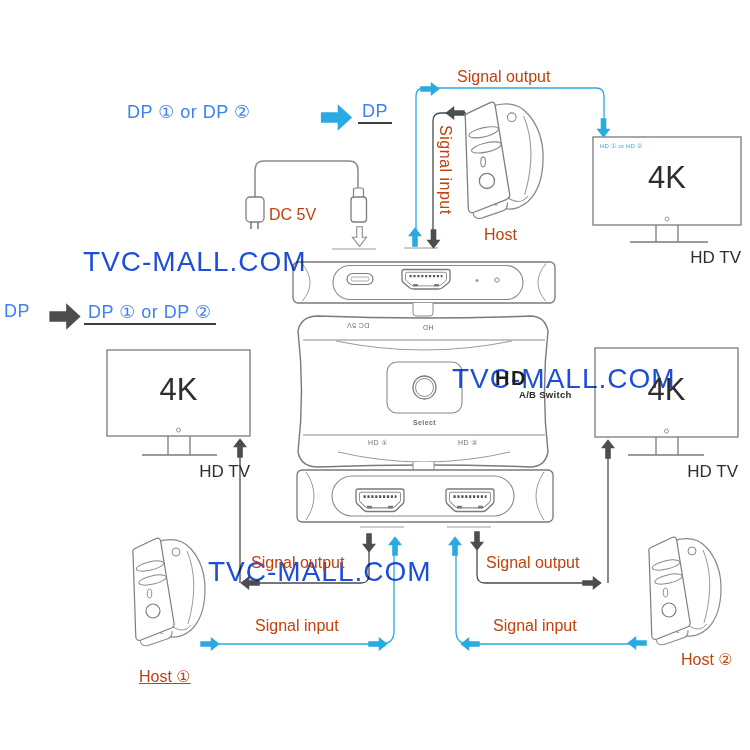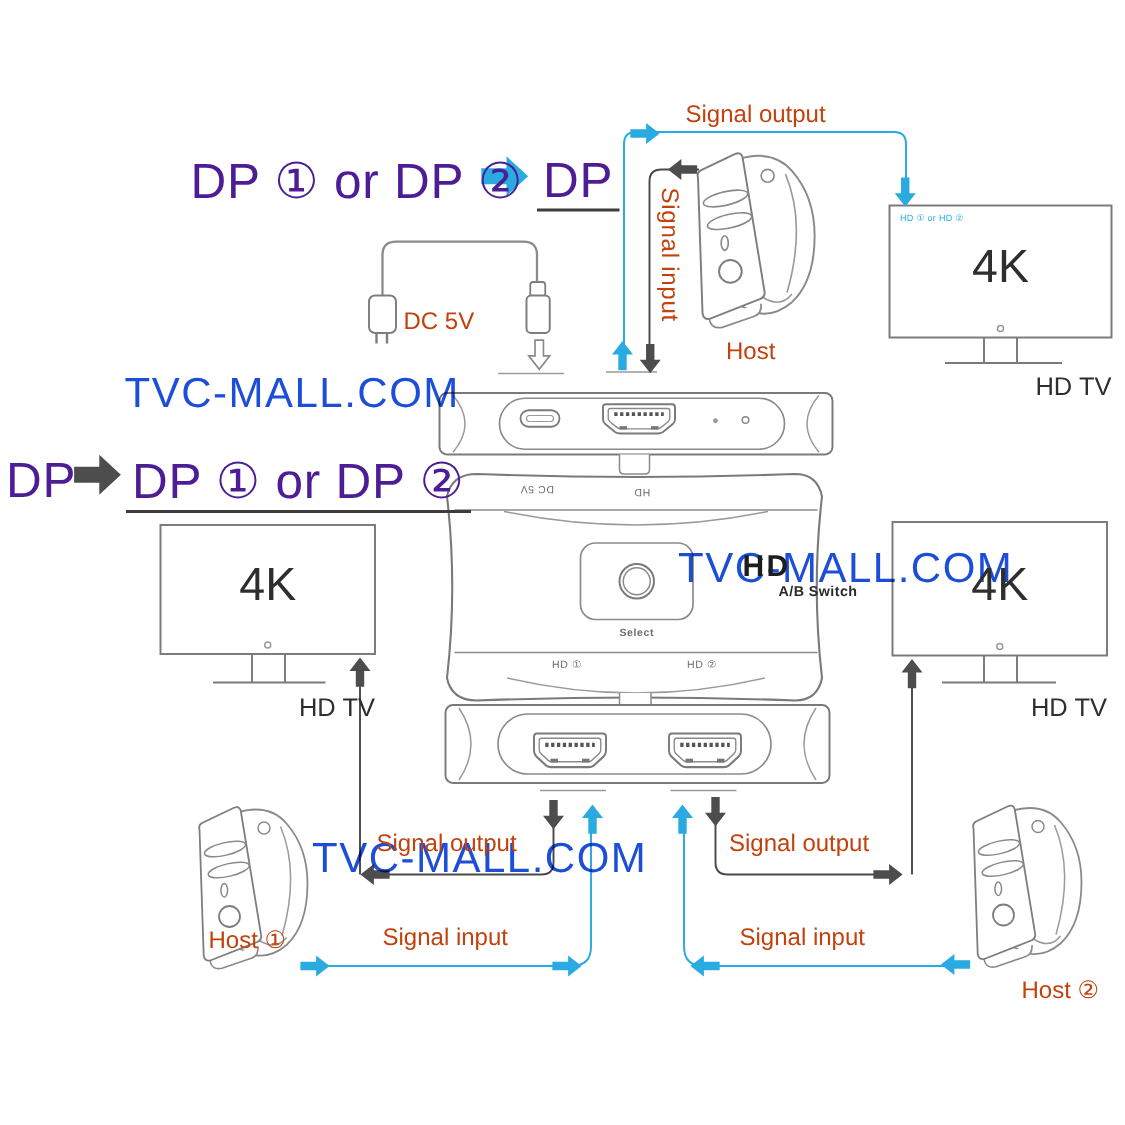--- a/index.html
+++ b/index.html
@@ -2,21 +2,21 @@
 <html><head>
 <meta charset="utf-8">
 <style>
   html,body{margin:0;padding:0;background:#fff;}
   #stage{position:relative;width:750px;height:750px;background:#fff;overflow:hidden;
          font-family:"Liberation Sans","DejaVu Sans",sans-serif;color:#3a3a3a;}
   #art{position:absolute;left:0;top:0;}
   .lbl{position:absolute;white-space:nowrap;color:#3a3a3a;}
   .wm{position:absolute;color:#1d4ed8;font-size:28px;letter-spacing:1px;mix-blend-mode:multiply;
       font-weight:400;white-space:nowrap;}
-  .h1{font-size:33px;letter-spacing:0.5px;color:#4c1d95;}
+  .h1{font-size:18px;letter-spacing:0.5px;color:#3b82f6;}
   .uline{border-bottom:2px solid #3d3d3d;padding:0 4px 1px 4px;}
   .sig{font-size:16px;color:#c2410c;}
   .vert{writing-mode:vertical-rl;letter-spacing:0.5px;}
   .tv4k{font-size:31px;color:#2e2e2e;text-align:center;}
   .tvname{font-size:17px;color:#2e2e2e;text-align:right;}
   .osd{font-size:6px;color:#29ABE2;letter-spacing:0.2px;}
   .devsmall{font-size:7px;color:#6e6e6e;letter-spacing:0.4px;}
   .rot180{transform:rotate(180deg);}
   .hdlogo{font-size:20px;font-weight:800;letter-spacing:1.5px;color:#1d1d1d;}
   .hdlogosub{font-size:9.5px;font-weight:700;color:#2a2a2a;letter-spacing:0.3px;margin-left:35px;}
@@ -200,21 +200,21 @@
 
 <div class="lbl sig" style="left:269px;top:206px;">DC 5V</div>
 
 <div class="lbl sig" style="left:457px;top:68px;">Signal output</div>
 <div class="lbl sig vert" style="left:436px;top:125px;">Signal input</div>
 <div class="lbl sig" style="left:484px;top:226px;">Host</div>
 <div class="lbl sig" style="left:251px;top:554px;">Signal output</div>
 <div class="lbl sig" style="left:486px;top:554px;">Signal output</div>
 <div class="lbl sig" style="left:255px;top:617px;">Signal input</div>
 <div class="lbl sig" style="left:493px;top:617px;">Signal input</div>
-<div class="lbl sig" style="left:139px;top:617px;">Host ①</div>
+<div class="lbl sig" style="left:139px;top:667px;text-decoration:underline;">Host ①</div>
 <div class="lbl sig" style="left:658px;top:650px;margin-left:23px;">Host ②</div>
 
 <div class="lbl osd" style="left:600px;top:142px;">HD ① or HD ②</div>
 <div class="lbl tv4k" style="left:593px;top:160px;width:148px;">4K</div>
 <div class="lbl tvname" style="left:593px;top:248px;width:148px;">HD TV</div>
 <div class="lbl tv4k" style="left:107px;top:372px;width:143px;">4K</div>
 <div class="lbl tvname" style="left:107px;top:462px;width:143px;">HD TV</div>
 <div class="lbl tv4k" style="left:595px;top:372px;width:143px;">4K</div>
 <div class="lbl tvname" style="left:595px;top:462px;width:143px;">HD TV</div>
 

